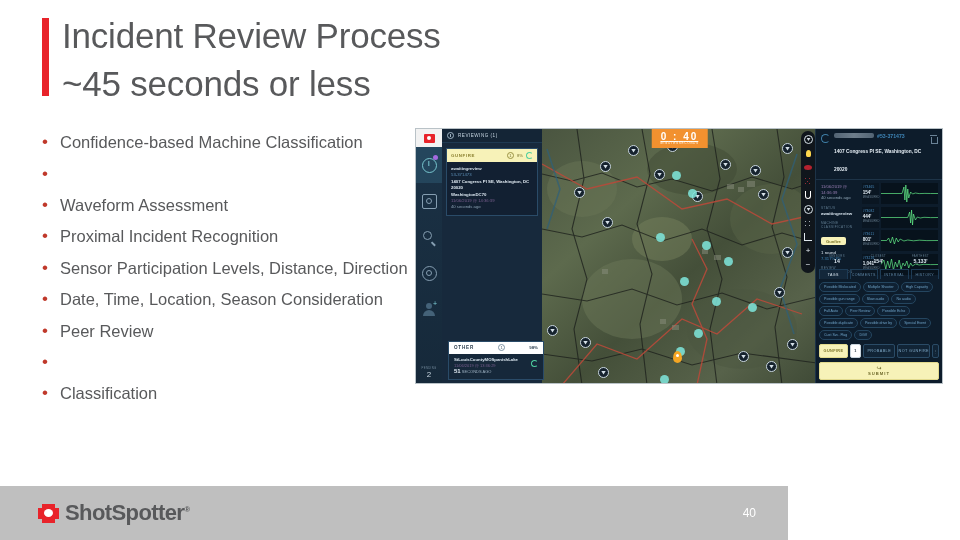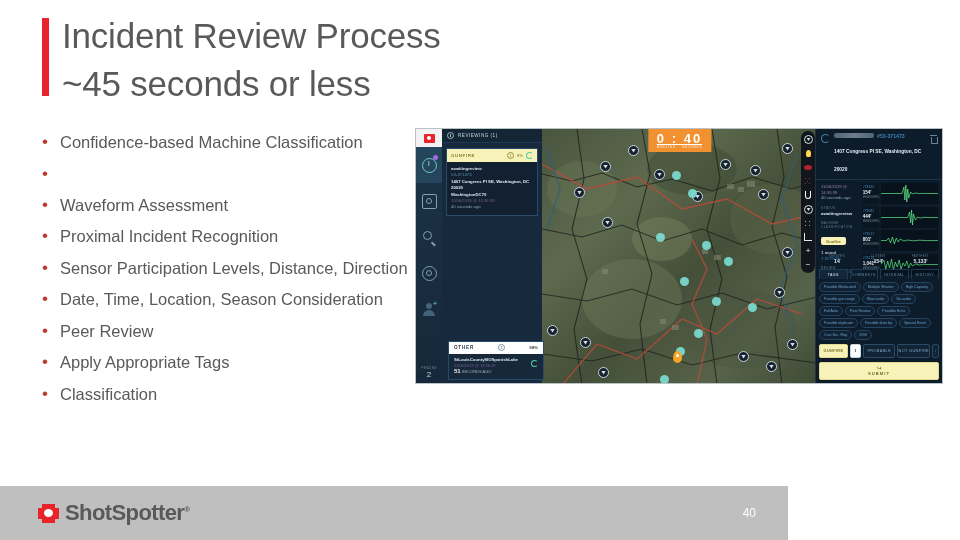--- a/index.html
+++ b/index.html
@@ -116,21 +116,21 @@
   .pin::after { content:""; width: 5px; height: 4px; background: #d5e0e8;
                 clip-path: polygon(0 0,100% 0,50% 100%); }
   .cmark { position: absolute; width: 9px; height: 9px; border-radius: 50%;
            background: #7fe8dd; opacity: .85; }
   .opin { position: absolute; width: 9px; height: 12px; background: #f5a623;
           border-radius: 50% 50% 50% 50%/60% 60% 40% 40%; }
   .opin::after { content:""; position:absolute; left:3px; top:3px; width:3px; height:3px;
                  border-radius:50%; background:#fff; }
   .timer { position: absolute; left: 50%; top: 0; transform: translateX(-50%);
            background: #f2912f; padding: 2px 9px 3px; text-align: center; }
-  .timer .big { font-size: 13px; color: #fff; font-weight: bold; letter-spacing: 2px; text-decoration: underline; }
+  .timer .big { font-size: 10px; color: #fff; font-weight: bold; letter-spacing: 2px; text-decoration: underline; }
   .timer .sub { font-size: 3.2px; color: #fff4e4; letter-spacing: .6px; display: flex;
                 justify-content: space-between; margin-top: -1px; }
 
   
   .mtools { position: absolute; right: 2px; top: 2px; width: 14px; background: #10161c;
             border-radius: 7px; padding: 3px 0; display: flex; flex-direction: column;
             align-items: center; gap: 4px; }
   .mtool { width: 10px; height: 10px; display: flex; align-items: center; justify-content: center; }
   .mtool .c { width: 9px; height: 9px; border: 1px solid #d8e2e9; border-radius: 50%; position: relative; }
   .mtool .c::after { content:""; position:absolute; left:2px; top:2.2px; width:4px; height:3.4px;
@@ -255,21 +255,20 @@
     <div class="bullet">
       <span class="dot">•</span>
       <span class="btext">Date, Time, Location, Season Consideration</span>
     </div>
     <div class="bullet">
       <span class="dot">•</span>
       <span class="btext">Peer Review</span>
     </div>
     <div class="bullet">
       <span class="dot">•</span>
-      <span class="btext">Apply Appropriate Tags</span>
     </div>
     <div class="bullet">
       <span class="dot">•</span>
       <span class="btext">Classification</span>
     </div>
   </div>
 
   <div class="shot">
 
     <div class="rail">

